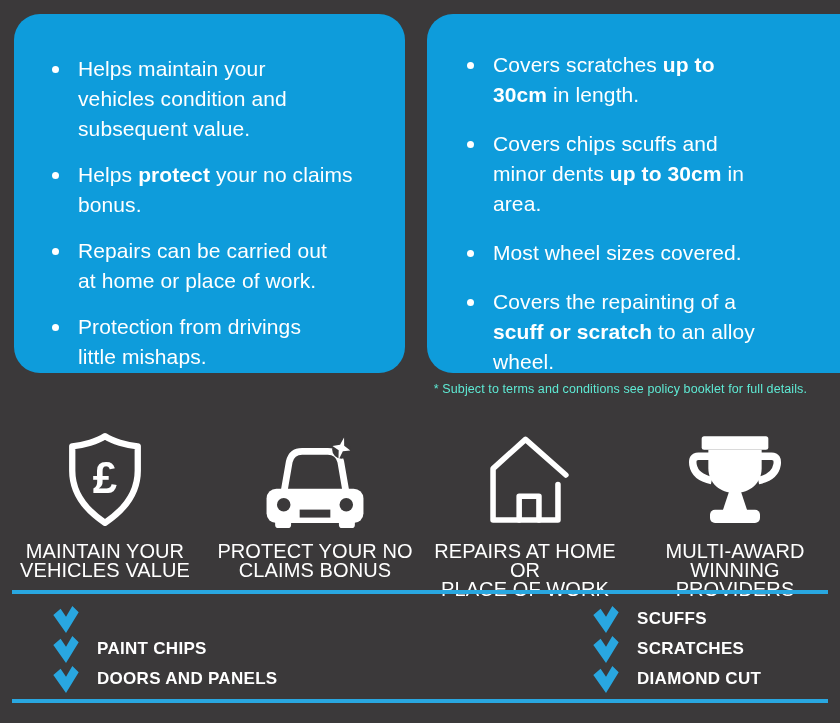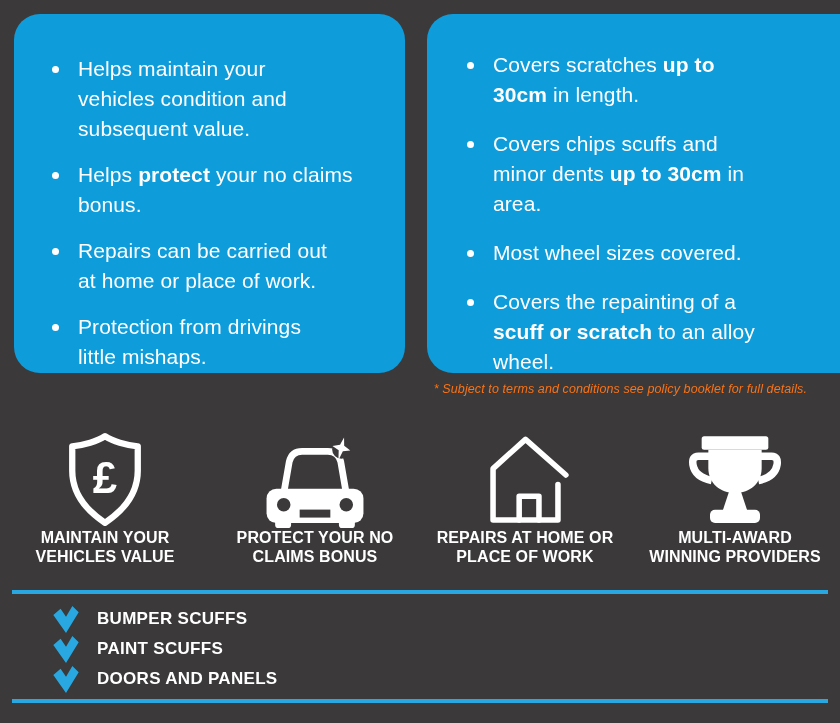--- a/index.html
+++ b/index.html
@@ -24,33 +24,33 @@
   }
   .panel-left  .bullet-list li { margin-bottom:16px; }
   .panel-right .bullet-list li { margin-bottom:19px; }
   .bullet-list li::before {
     content:""; position:absolute; left:8px; top:12px;
     width:7px; height:7px; border-radius:50%; background:#FFFFFF;
   }
   .b { font-weight:700; }
   .disclaimer {
     position:absolute; top:382px; right:33px; margin:0;
-    font-size:12.5px; color:#f97316; letter-spacing:0.1px;font-style:italic;
+    font-size:12.5px; color:#5eead4; letter-spacing:0.1px;
   }
   .features {
     position:absolute; top:426px; left:0; right:0;
     display:flex;
   }
   .feature { flex:1; display:flex; flex-direction:column; align-items:center; }
   .feature-icon-box {
     height:102px; display:flex; align-items:flex-end; justify-content:center;
   }
   .feature-label {
-    text-align:center;
-    font-size:16px; font-weight:700; line-height:19px; letter-spacing:0.1px;
+    margin-top:14px; text-align:center;
+    font-size:20px; font-weight:400; line-height:19px; letter-spacing:0.1px;
   }
   .rule {
     position:absolute; left:12px; right:12px; height:4px; background:#29A7E0;
   }
   .rule-top { top:590px; }
   .rule-bottom { top:699px; }
   .coverage { position:absolute; top:604px; left:0; right:0; height:92px; }
   .cov-col { position:absolute; top:0; }
   .cov-col-1 { left:52px; }
   .cov-col-2 { left:368px; }
@@ -157,35 +157,54 @@
 
   <div class="rule rule-top"></div>
 
   <div class="coverage">
 
     <div class="cov-col cov-col-1">
       <div class="cov-row">
         <svg class="check" viewBox="0 0 30 32">
             <polygon points="1,11 9,4 15,13 22,1 29,8 15,31" fill="#29A7E0"></polygon>
           </svg>
-        <span class="cov-label">BUMPER SCUFFS</span>
-      </div>
-      <div class="cov-row">
-        <svg class="check" viewBox="0 0 30 32">
-            <polygon points="1,11 9,4 15,13 22,1 29,8 15,31" fill="#29A7E0"></polygon>
-          </svg>
-        <span class="cov-label">PAINT SCUFFS</span>
+      </div>
+      <div class="cov-row">
+        <svg class="check" viewBox="0 0 30 32">
+            <polygon points="1,11 9,4 15,13 22,1 29,8 15,31" fill="#29A7E0"></polygon>
+          </svg>
+        <span class="cov-label">PAINT CHIPS</span>
       </div>
       <div class="cov-row">
         <svg class="check" viewBox="0 0 30 32">
             <polygon points="1,11 9,4 15,13 22,1 29,8 15,31" fill="#29A7E0"></polygon>
           </svg>
         <span class="cov-label">DOORS AND PANELS</span>
       </div>
     </div>
 
 
+    <div class="cov-col cov-col-3">
+      <div class="cov-row">
+        <svg class="check" viewBox="0 0 30 32">
+            <polygon points="1,11 9,4 15,13 22,1 29,8 15,31" fill="#29A7E0"></polygon>
+          </svg>
+        <span class="cov-label">SCUFFS</span>
+      </div>
+      <div class="cov-row">
+        <svg class="check" viewBox="0 0 30 32">
+            <polygon points="1,11 9,4 15,13 22,1 29,8 15,31" fill="#29A7E0"></polygon>
+          </svg>
+        <span class="cov-label">SCRATCHES</span>
+      </div>
+      <div class="cov-row">
+        <svg class="check" viewBox="0 0 30 32">
+            <polygon points="1,11 9,4 15,13 22,1 29,8 15,31" fill="#29A7E0"></polygon>
+          </svg>
+        <span class="cov-label">DIAMOND CUT</span>
+      </div>
+    </div>
 
   </div>
 
   <div class="rule rule-bottom"></div>
 
 </div>
 
 </body></html>

